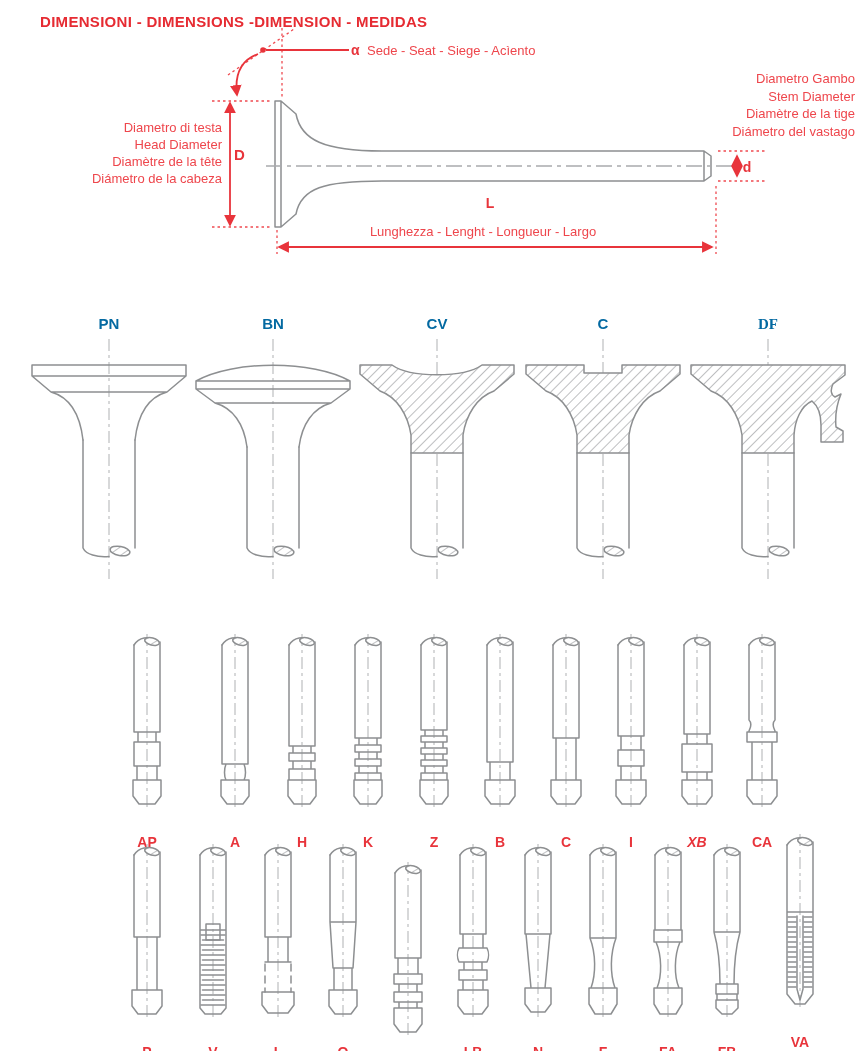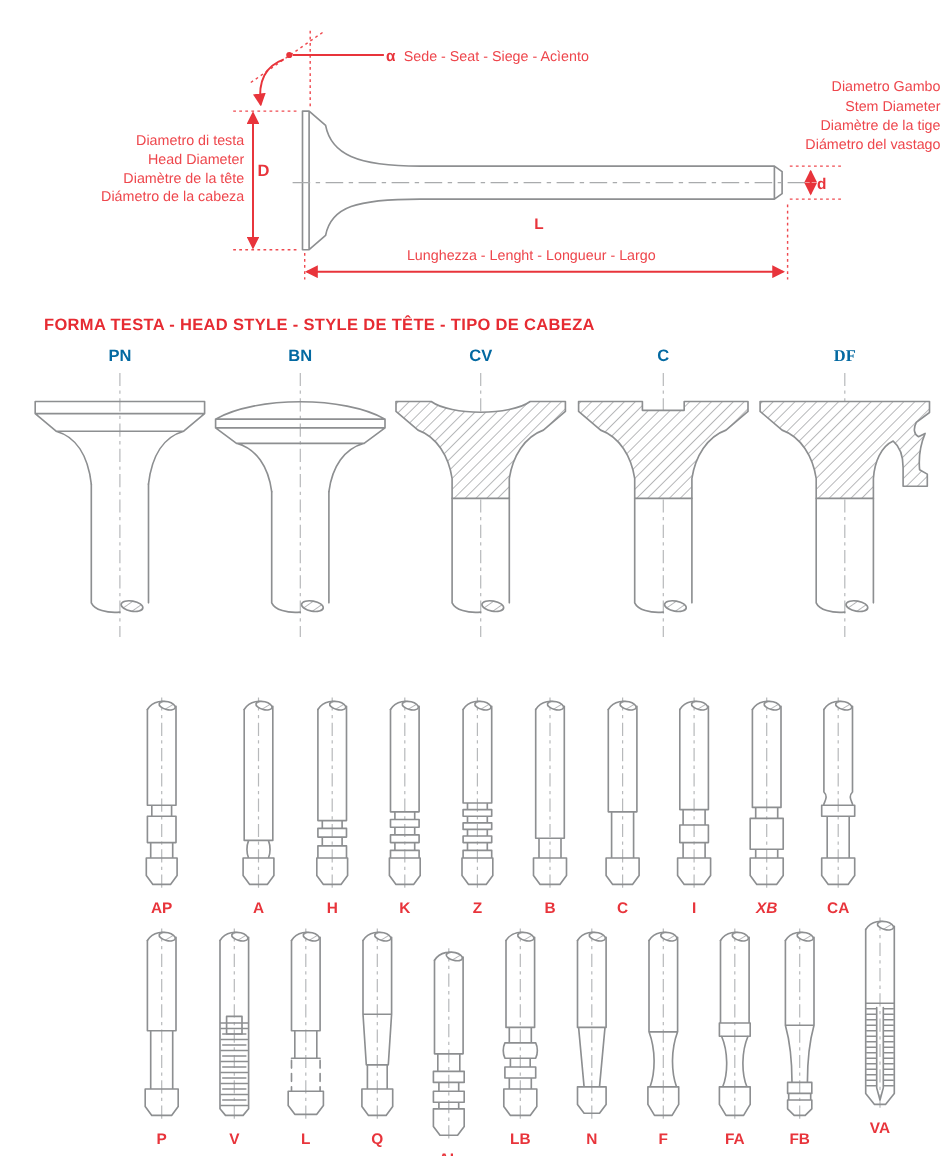--- a/index.html
+++ b/index.html
@@ -14,39 +14,40 @@
   
   .rs{stroke:#e8343b;stroke-width:1.8;fill:none;}
   .rd{stroke:#ef4a50;stroke-width:1.3;fill:none;stroke-dasharray:2.5 3;}
   text.rl{fill:#ee464c;font-size:13px;font-family:"Liberation Sans","DejaVu Sans",sans-serif;}
   text.rb{fill:#e8343b;font-size:14px;font-weight:700;font-family:"Liberation Sans","DejaVu Sans",sans-serif;}
   .end{text-anchor:end;}
   .mid{text-anchor:middle;}
   .hcell{position:absolute;width:170px;text-align:center;}
   .hcode{color:#0369a1;font-weight:700;font-size:15px;height:20px;line-height:18px;}
   .gcell{position:absolute;width:66px;text-align:center;}
-  .gcode{color:#e8343b;font-weight:700;font-size:14px;margin-top:2px;}
+  .gcode{color:#e8343b;font-weight:700;font-size:14px;margin-top:20px;}
 </style>
 </head>
 <body>
 
 <div id="page">
 
   <svg width="0" height="0" style="position:absolute">
     <defs>
       <pattern id="hatch" width="7" height="7" patternUnits="userSpaceOnUse" patternTransform="rotate(45)">
         <rect width="7" height="7" fill="#ffffff"></rect>
         <line x1="0" y1="0" x2="0" y2="7" stroke="#9b9da0" stroke-width="1.3"></line>
       </pattern>
       <marker id="ar" viewBox="0 0 10 10" refX="8.5" refY="5" markerWidth="6.5" markerHeight="6.5" orient="auto-start-reverse">
         <path d="M0,0 L10,5 L0,10 Z" fill="#e8343b"></path>
       </marker>
     </defs>
   </svg>
 
+  <div class="sect-title" style="left:40px;top:13px">DIMENSIONI - DIMENSIONS -DIMENSION - MEDIDAS</div>
 
   <svg width="860" height="248" viewBox="0 0 860 248" style="position:absolute;left:0;top:20px">
 
     <g>
       <path class="g" d="M275,81 V207 M281,81 V207 M275,81 H281 M275,207 H281
                          M281,81 L296,94 M281,207 L296,194
                          M296,94 C301,120 324,131 382,131
                          M296,194 C301,168 324,161 382,161
                          M382,131 H704 M382,161 H704
                          M704,131 V161 M704,131 L711,136 M704,161 L711,156 M711,136 V156"></path>
@@ -79,21 +80,20 @@
     <text class="rl end" x="222" y="163">Diámetro de la cabeza</text>
     <text class="rl end" x="855" y="63">Diametro Gambo</text>
     <text class="rl end" x="855" y="80.5">Stem Diameter</text>
     <text class="rl end" x="855" y="98">Diamètre de la tige</text>
     <text class="rl end" x="855" y="115.5">Diámetro del vastago</text>
     <text class="rb mid" x="747" y="152">d</text>
     <text class="rb mid" x="490" y="188">L</text>
     <text class="rl mid" x="483" y="216">Lunghezza - Lenght - Longueur - Largo</text>
   </svg>
 
-  <div class="sect-title" style="left:40px;top:287px">FORMA TESTA - HEAD STYLE - STYLE DE TÊTE - TIPO DE CABEZA</div>
   <div id="head-row">
       <div class="hcell" style="left: 24px; top: 315px;"><div class="hcode">PN</div><svg width="170" height="250" viewBox="0 0 170 250">
       <line class="cl" x1="85" y1="4" x2="85" y2="244"></line>
       <path class="g " d="M8,30 H162 V41 H8 Z M8,41 L27,57 M162,41 L143,57 M27,57 H143 M27,57 C45,62 56,79 59,105 M143,57 C125,62 114,79 111,105"></path>
       <path class="g" d="M59,105 V213 M111,105 V213 M59,213 C62,219.5 73,222.5 85,221.5"></path>
       <ellipse class="g hat" cx="96" cy="216" rx="10" ry="4.6" transform="rotate(10 96 216)"></ellipse>
     </svg></div>
       <div class="hcell" style="left: 188px; top: 315px;"><div class="hcode">BN</div><svg width="170" height="250" viewBox="0 0 170 250">
       <line class="cl" x1="85" y1="4" x2="85" y2="244"></line>
       <path class="g " d="M8,46 C45,25 125,25 162,46 M8,46 H162 M8,46 V54 M162,46 V54 M8,54 H162 M8,54 L27,68 M162,54 L143,68 M27,68 H143 M27,68 C45,73 56,89 59,112 M143,68 C125,73 114,89 111,112"></path>

